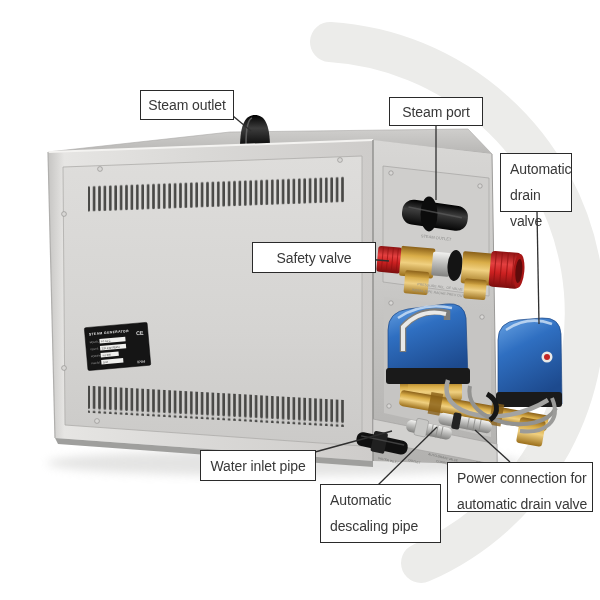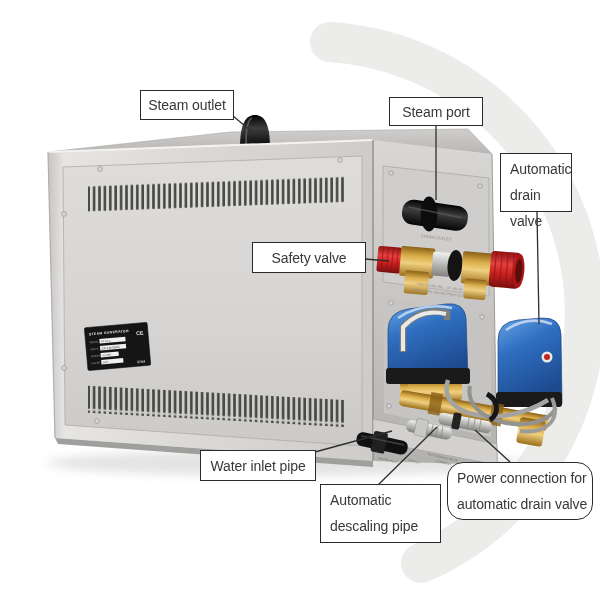--- a/index.html
+++ b/index.html
@@ -243,29 +243,29 @@
 </div>
 
 <div class="callout single" style="left:389px;top:97px;width:94px;height:29px;">
   <span>Steam port</span>
 </div>
 
 <div class="callout multi" style="left:500px;top:153px;width:72px;height:59px;">
   <span>Automatic drain valve</span>
 </div>
 
-<div class="callout single" style="left:252px;top:242px;width:114px;height:31px;">
+<div class="callout single" style="left:252px;top:242px;width:124px;height:31px;">
   <span>Safety valve</span>
 </div>
 
 <div class="callout single" style="left:200px;top:450px;width:116px;height:31px;">
   <span>Water inlet pipe</span>
 </div>
 
 <div class="callout multi" style="left:320px;top:484px;width:121px;height:59px;">
   <span>Automatic descaling pipe</span>
 </div>
 
-<div class="callout multi" style="left:447px;top:462px;width:146px;height:58px;border-radius:16px;">
+<div class="callout multi" style="left:447px;top:462px;width:146px;height:50px;">
   <span>Power connection for automatic drain valve</span>
 </div>
 
 </div>
 
 </body></html>

